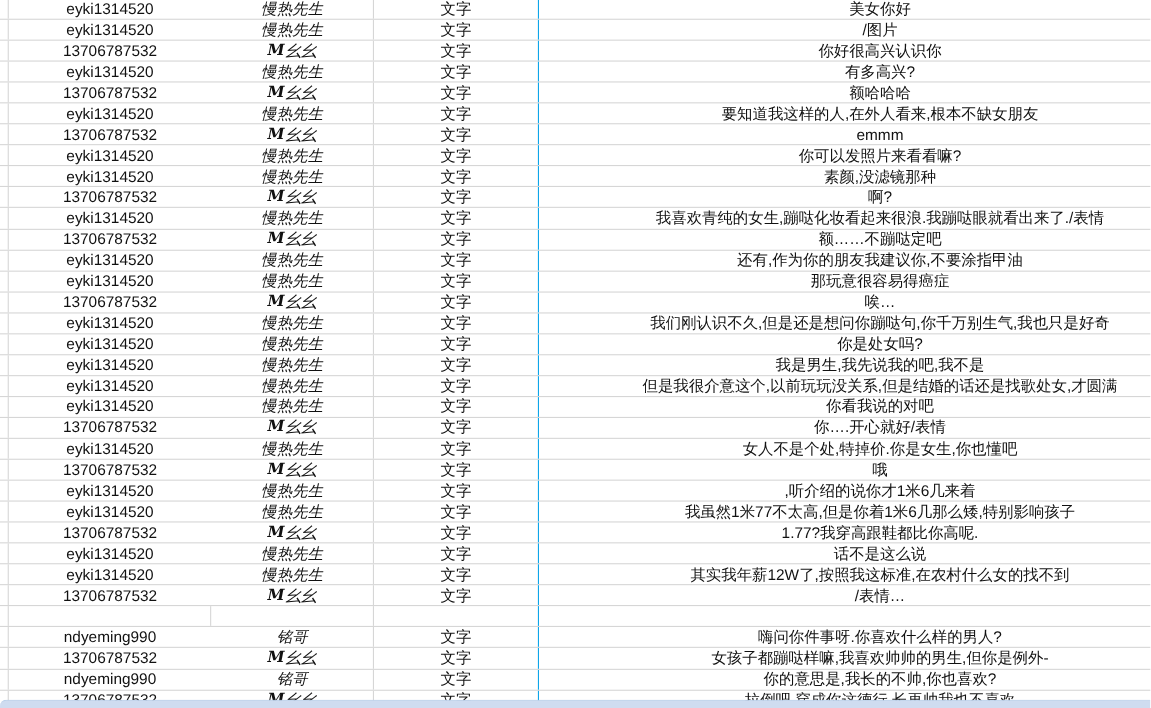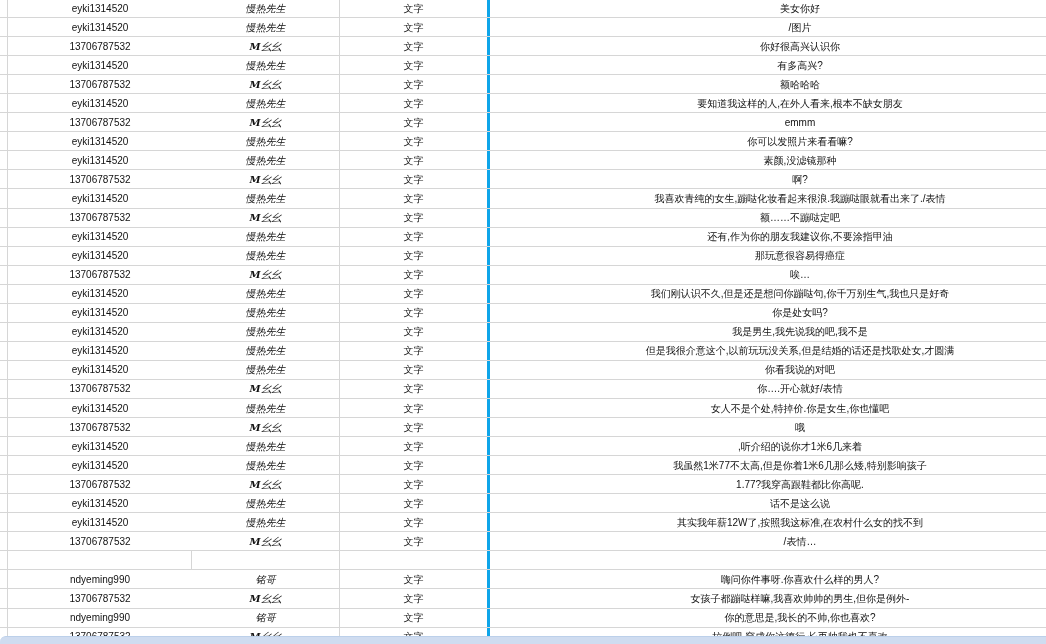--- a/index.html
+++ b/index.html
@@ -2,21 +2,21 @@
 <html><head>
 <meta charset="utf-8">
 <style>
   html,body{margin:0;padding:0;background:#ffffff;}
   .viewport{
     position:relative;
     width:1046px;height:644px;
     overflow:hidden;
     background:#ffffff;
     font-family:"Liberation Sans","DejaVu Sans",sans-serif;
-    font-size:10px;
+    font-size:14px;
     color:#111111;
   }
   .sheet{position:absolute;top:-1px;left:0;width:1110px;}
   .row{
     display:flex;
     height:19.05px;
     box-sizing:border-box;
     border-bottom:1px solid #d6d6d6;
     align-items:center;
   }
@@ -27,21 +27,21 @@
     align-items:center;
     justify-content:center;
     white-space:nowrap;
     overflow:visible;
     line-height:19px;
   }
   .c0{width:8px;border-right:1px solid #d6d6d6;}
   .c1{width:184px;}
   .row.blank .c1{border-right:1px solid #d6d6d6;}
   .c2{width:148px;border-right:1px solid #d6d6d6;font-style:italic;}
-  .c3{width:150px;border-right:3px solid #0ea5e9;text-align:center;}
+  .c3{width:150px;border-right:1px solid #0ea5e9;text-align:center;}
   .c4{width:620px;}
   .m-glyph{font-weight:700;font-family:"DejaVu Serif","Liberation Serif",serif;letter-spacing:1px;}
   .bottom-band{
     position:absolute;
     left:0;right:0;bottom:0;
     height:7px;
     background:#cfdcf0;
     border-top:1px solid #bcd0ea;
     border-top-left-radius:6px;
   }

